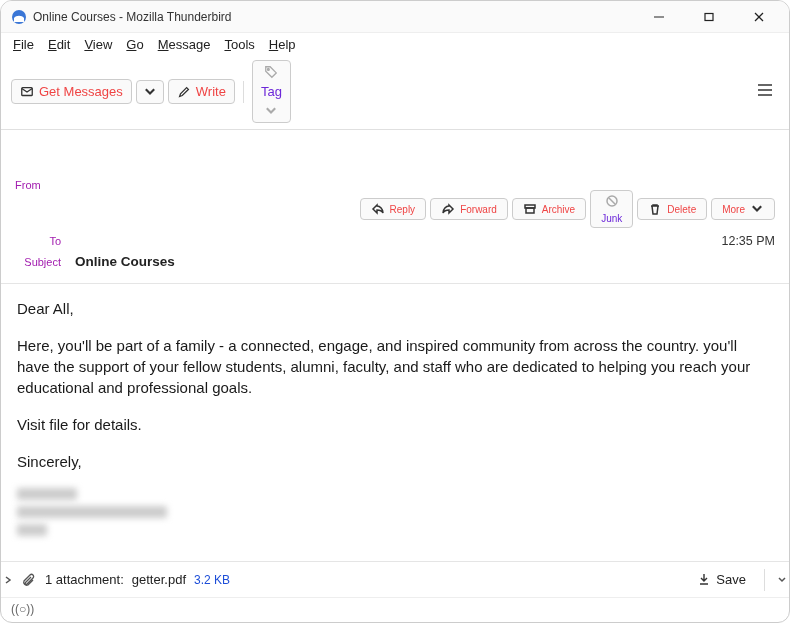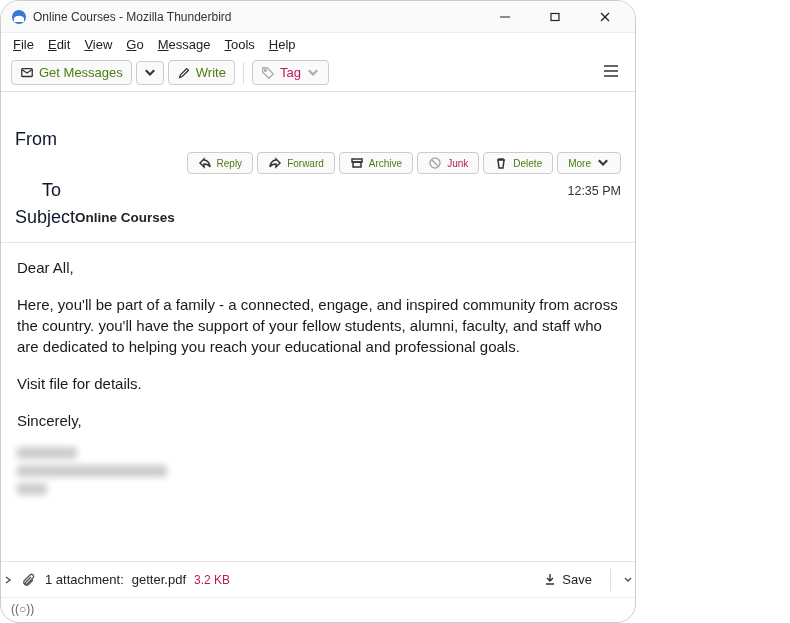--- a/index.html
+++ b/index.html
@@ -1,54 +1,54 @@
 <!DOCTYPE html>
 <html><head>
 <meta charset="utf-8">
 <style>
 * { margin: 0; padding: 0; box-sizing: border-box; }
 body { font-family: "Segoe UI", Arial, sans-serif; font-size: 13px; color: #222; background: #fff; }
-.window { width: 636px; height: 623px; border: 1px solid #ccc; border-radius: 19px; display: flex; flex-direction: column; overflow: hidden; background: #fff; }
+.window { width: 790px; height: 623px; border: 1px solid #ccc; border-radius: 12px; display: flex; flex-direction: column; overflow: hidden; background: #fff; }
 .titlebar { display: flex; align-items: center; height: 32px; padding: 0 8px 0 10px; background: #fafafa; border-bottom: 1px solid #eee; }
 .titlebar .tb-icon { width: 16px; height: 16px; margin-right: 6px; display: flex; align-items: center; justify-content: center; }
 .titlebar .tb-title { flex: 1; font-size: 12px; color: #333; }
 .tb-btns { display: flex; gap: 18px; padding-right: 6px; }
 .tb-btn { width: 32px; height: 28px; display: flex; align-items: center; justify-content: center; cursor: pointer; }
 .tb-btn svg { stroke: #222; }
 
 .menubar { display: flex; gap: 14px; padding: 4px 12px; font-size: 13px; }
 .menubar span { cursor: pointer; }
 .menubar span u { text-decoration: underline; }
 
 .toolbar { display: flex; align-items: center; padding: 4px 10px 6px 10px; border-bottom: 1px solid #e0e0e0; gap: 4px; }
-.tbbtn { display: flex; align-items: center; gap: 5px; padding: 4px 8px; border: 1px solid #ccc; border-radius: 4px; cursor: pointer; font-size: 13px; color: #4d7c0f; background: #fafafa; }
+.tbbtn { display: flex; align-items: center; gap: 5px; padding: 4px 8px; border: 1px solid #ccc; border-radius: 4px; cursor: pointer; font-size: 13px; color: #ef4444; background: #fafafa; }
 .tbbtn svg { width: 14px; height: 14px; stroke: #333; fill: none; stroke-width: 1.5; }
 .tbbtn.chev { padding: 4px 6px; }
-.tbbtn.grey { color: #be185d; }
+.tbbtn.grey { color: #6d28d9; flex-direction: column; }
 .tbbtn.grey svg { stroke: #aaa; }
 .vsep { width: 1px; height: 22px; background: #ddd; margin: 0 4px; }
 .spacer { flex: 1; }
 .burger { border: none; background: none; padding: 4px 6px; cursor: pointer; }
 
 .header-rows { border-bottom: 1px solid #e5e5e5; padding: 8px 0 12px 0; }
 .hr-row { display: flex; align-items: center; padding: 2px 14px; font-size: 13px; }
-.hr-label { width: 60px; text-align: right; color: #0f172a; padding-right: 14px; font-size: 18px; }
+.hr-label { width: 60px; text-align: right; color: #a21caf; padding-right: 14px; font-size: 11px; }
 .hr-row.actions { justify-content: flex-end; gap: 4px; padding: 4px 14px 4px 14px; }
 .hr-row.actions .tbbtn { font-size: 10px; padding: 3px 10px; margin-top: 48px; }
 .time { font-size: 12.5px; color: #333; }
 .hr-row.subject-row { margin-top: 2px; }
 .hr-subject { font-weight: 700; font-size: 13.5px; color: #222; }
 
 .body-area { flex: 1; padding: 14px 16px; font-size: 15px; line-height: 1.4; color: #1a1a1a; overflow: hidden; position: relative; }
 .body-area p { margin-bottom: 16px; }
 .redact { display: inline-block; width: 50px; height: 14px; background: #ddd; border-radius: 2px; vertical-align: -2px; filter: blur(2px); }
 .sigblock .rline { height: 12px; background: #ccc; filter: blur(3px); margin-bottom: 6px; border-radius: 2px; }
 
 .attbar { display: flex; align-items: center; border-top: 1px solid #e5e5e5; padding: 6px 2px; gap: 8px; font-size: 13px; }
-.attbar .attsize { color: #be185d; font-size: 12px; }
+.attbar .attsize { color: #1d4ed8; font-size: 12px; }
 .attbar .savebtn { display: flex; align-items: flex-start; gap: 5px; cursor: pointer; padding: 4px 6px; }
 
 .statusbar { display: flex; align-items: center; padding: 4px 10px 6px 10px; font-size: 12px; color: #666; border-top: 1px solid #eee; }
 
 .icon16 { width: 16px; height: 16px; }
 .chevron { width: 10px; height: 10px; }
 </style>
 </head>
 <body>
 

